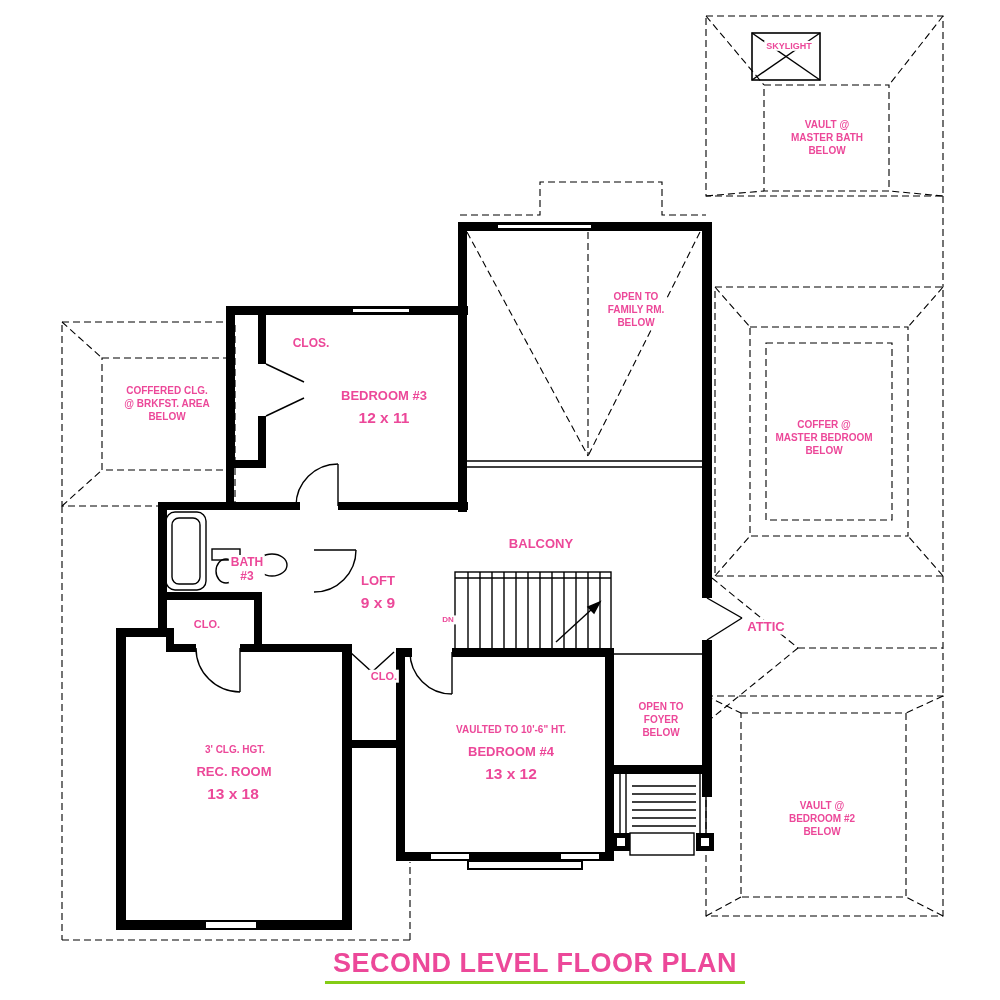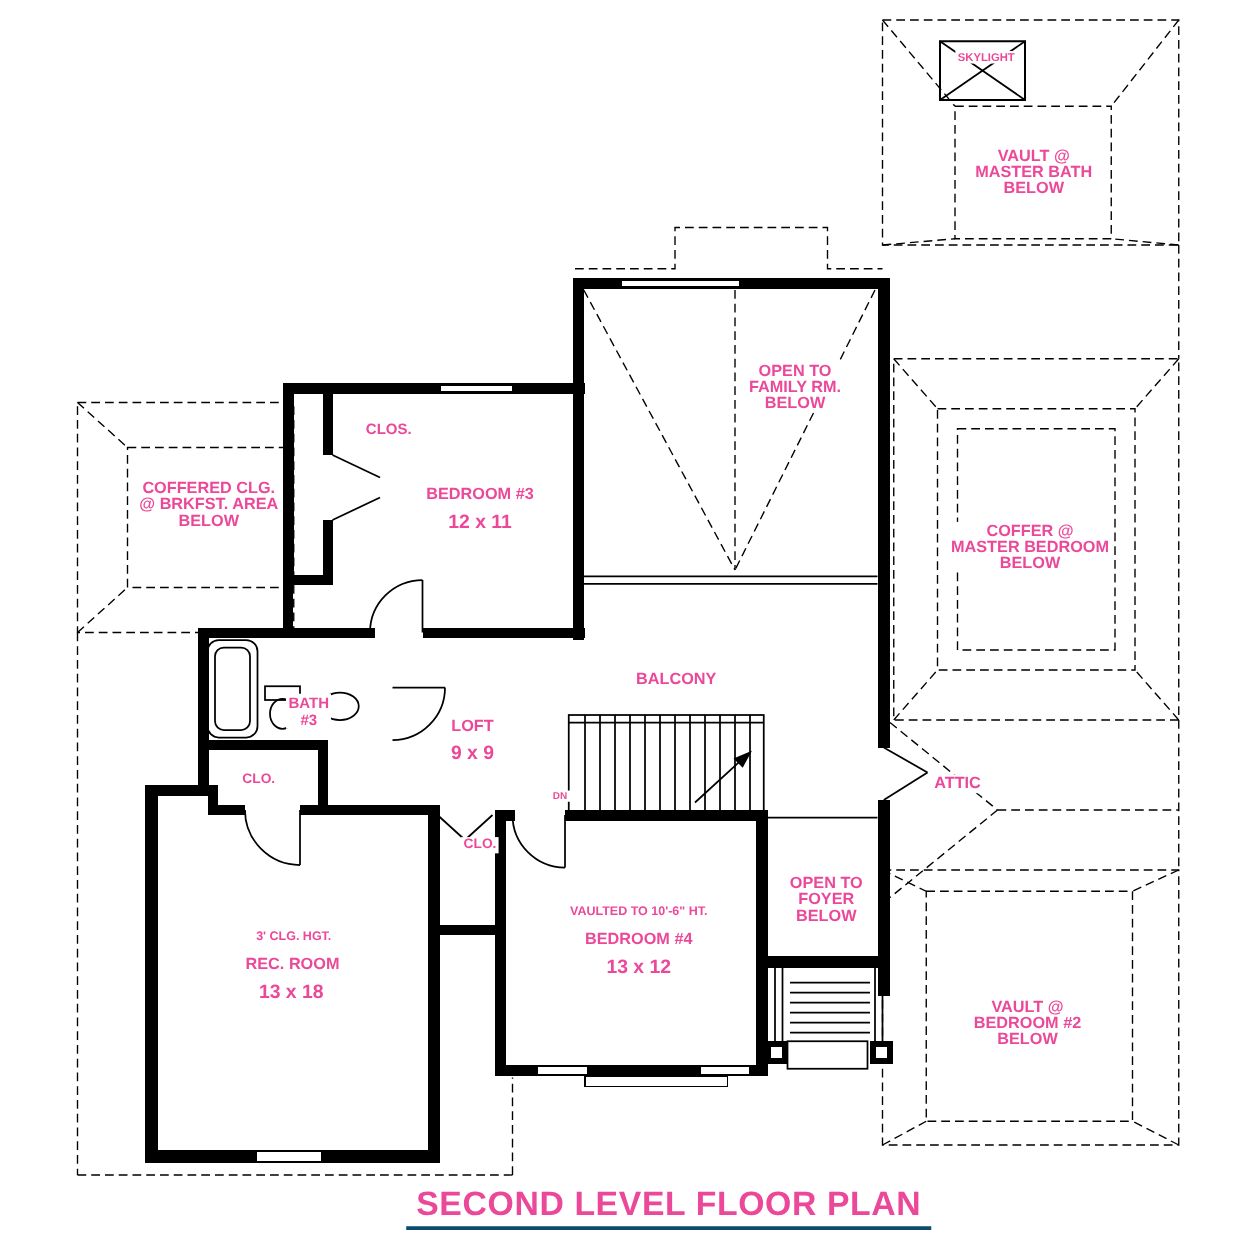--- a/index.html
+++ b/index.html
@@ -5,30 +5,30 @@
   html,body{margin:0;padding:0;background:#ffffff;}
   .plan{position:relative;width:1000px;height:1000px;background:#ffffff;overflow:hidden;
         font-family:"Liberation Sans", sans-serif;color:#ec4899;}
   .plan svg{position:absolute;left:0;top:0;}
   .dash rect,.dash line,.dash path{stroke:#000;stroke-width:1.1;fill:none;stroke-dasharray:7 4;}
   .walls rect{fill:#000;stroke:none;}
   .thin line,.thin rect,.thin path,.thin ellipse,.thin circle,.thin polygon{stroke:#000;stroke-width:1.4;fill:none;}
   .win rect{fill:#ffffff;stroke:#000;stroke-width:1.1;}
   .lbl{position:absolute;transform:translate(-50%,-50%);font-weight:bold;white-space:nowrap;
        text-align:center;background:#ffffff;padding:0 2px;line-height:1.15;}
-  .ann{font-size:13px;line-height:13px;}
-  .fs8{font-size:8px;margin-top:17px;}
+  .ann{font-size:10px;line-height:13px;}
+  .fs8{font-size:8px;}
   .fs9{font-size:9px;}
   .fs10{font-size:10px;}
   .fs11{font-size:11px;}
   .fs12{font-size:12px;line-height:14px;}
   .fs13{font-size:13px;}
   .fs15{font-size:15.5px;}
   .title{position:absolute;transform:translateX(-50%);font-weight:bold;font-size:27px;
-         letter-spacing:0.5px;border-bottom:3px solid #0c4a6e;padding:0 8px 2px;white-space:nowrap;}
+         letter-spacing:0.5px;border-bottom:3px solid #84cc16;padding:0 8px 2px;white-space:nowrap;}
 </style>
 </head>
 <body>
 
 <div class="plan">
 
   <svg width="1000" height="1000" viewBox="0 0 1000 1000">
 
     <g class="dash">
 

